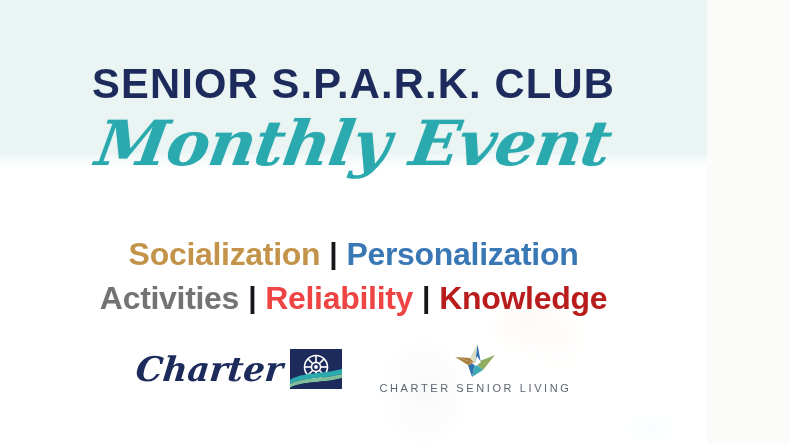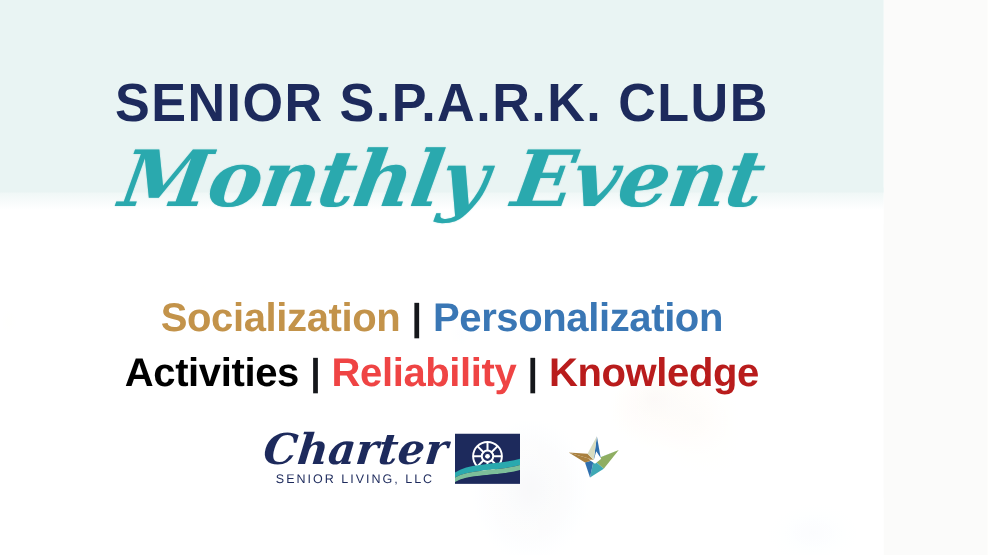--- a/index.html
+++ b/index.html
@@ -215,31 +215,30 @@
 
   <div class="script">Monthly Event</div>
 
   <div class="words">
 
     <span class="word-line">
       <span class="word" style="color:#c3934a">Socialization</span><span class="sep">|</span><span class="word" style="color:#3a77b5">Personalization</span>
     </span>
 
     <span class="word-line">
-      <span class="word" style="color:#000000">Activities</span><span class="sep">|</span><span class="word" style="color:#ef4444">Reliability</span><span class="sep">|</span><span class="word" style="color:#b91c1c">Knowledge</span>
+      <span class="word" style="color:#737373">Activities</span><span class="sep">|</span><span class="word" style="color:#ef4444">Reliability</span><span class="sep">|</span><span class="word" style="color:#b91c1c">Knowledge</span>
     </span>
 
   </div>
 
   <div class="logos">
 
     <div class="charter-logo">
       <div class="charter-text">
         <span class="charter-script">Charter</span>
-        <span class="charter-sub">SENIOR LIVING, LLC</span>
       </div>
       <div class="charter-mark">
         <svg viewBox="0 0 52 40" width="52" height="40" aria-hidden="true">
           <g stroke="#ffffff" stroke-width="1.6" fill="none">
             <circle cx="26" cy="18" r="11.5"></circle>
             <circle cx="26" cy="18" r="4.6"></circle>
             <line x1="26" y1="6.5" x2="26" y2="13.4"></line>
             <line x1="26" y1="22.6" x2="26" y2="29.5"></line>
             <line x1="14.5" y1="18" x2="21.4" y2="18"></line>
             <line x1="30.6" y1="18" x2="37.5" y2="18"></line>
@@ -262,17 +261,18 @@
         <polygon points="21,19 23.5,0 26.5,17" fill="#2f6fad"></polygon>
         <polygon points="21,19 26.5,17 41,11" fill="#3fa9b5"></polygon>
         <polygon points="21,19 41,11 29,26" fill="#8fae62"></polygon>
         <polygon points="21,19 29,26 18,33" fill="#3fa9b5"></polygon>
         <polygon points="21,19 18,33 14,21" fill="#2f6fad"></polygon>
         <polygon points="21,19 14,21 1,13" fill="#a9803f"></polygon>
         <polygon points="21,19 1,13 16,14" fill="#a9803f"></polygon>
         <polygon points="21,19 16,14 23.5,0" fill="#d8dcc0"></polygon>
         <polygon points="21,19 23,12 27,18 22,22 17,18.5" fill="#ffffff"></polygon>
       </svg>
+      <span class="spark-sub">CHARTER SENIOR LIVING</span>
     </div>
 
   </div>
 
 </div>
 
 </body></html>

